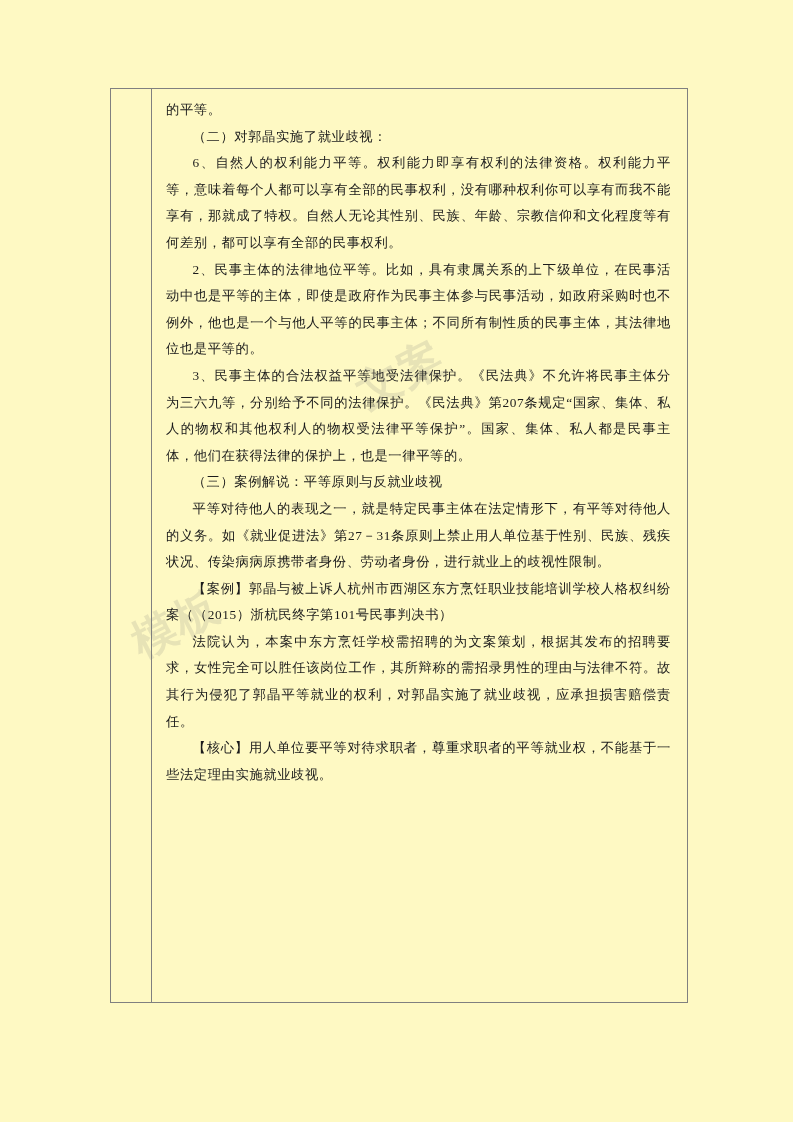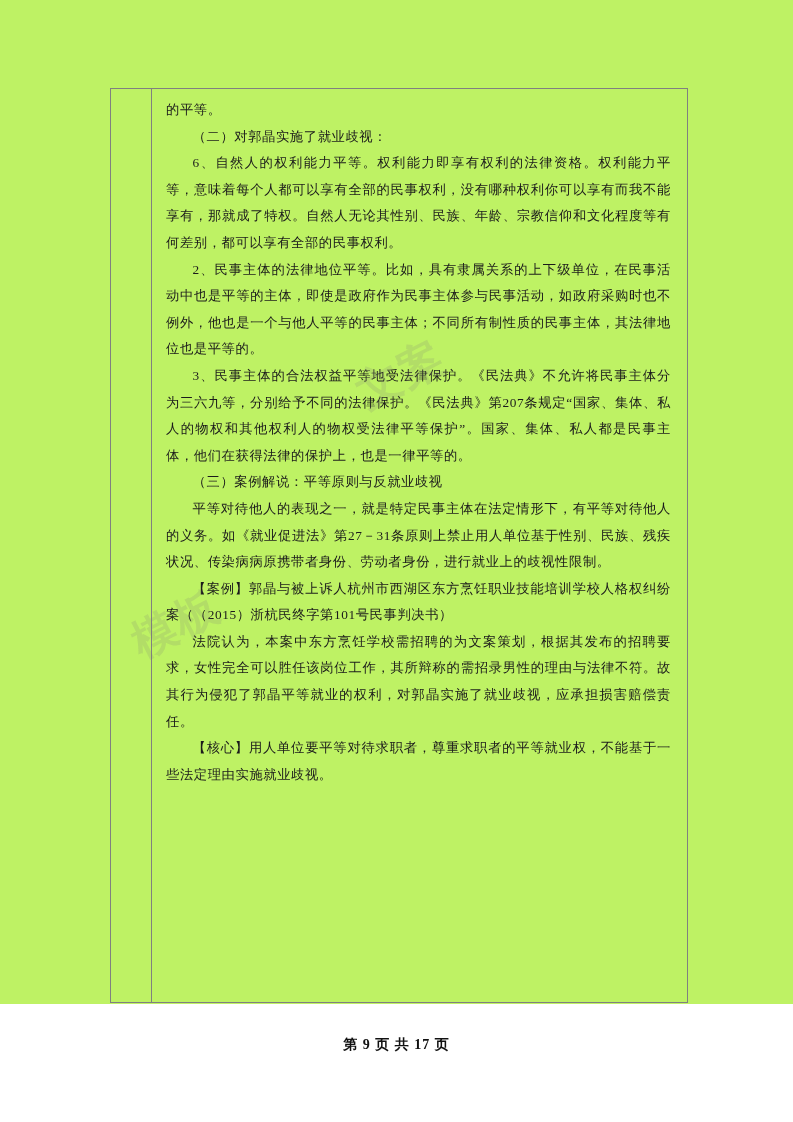--- a/index.html
+++ b/index.html
@@ -14,22 +14,22 @@
     color: #1a1a1a;
     position: relative;
     overflow: hidden;
   }
 
   .page {
     position: absolute;
     left: 0;
     top: 0;
     width: 793px;
-    height: 1004px;
-    background: #bef264;
+    height: 1122px;
+    background: #fef9c3;
   }
 
   
   .doc-table {
     position: absolute;
     left: 110px;
     top: 88px;
     width: 578px;
     height: 915px;
     border: 1px solid #808080;
@@ -124,15 +124,14 @@
       <p class="para indent">【案例】郭晶与被上诉人杭州市西湖区东方烹饪职业技能培训学校人格权纠纷案（（2015）浙杭民终字第101号民事判决书）</p>
       <p class="para indent">法院认为，本案中东方烹饪学校需招聘的为文案策划，根据其发布的招聘要求，女性完全可以胜任该岗位工作，其所辩称的需招录男性的理由与法律不符。故其行为侵犯了郭晶平等就业的权利，对郭晶实施了就业歧视，应承担损害赔偿责任。</p>
       <p class="para indent">【核心】用人单位要平等对待求职者，尊重求职者的平等就业权，不能基于一些法定理由实施就业歧视。</p>
 
     </div>
   </div>
 
   <div class="watermark wm1">文案</div>
   <div class="watermark wm2">模板</div>
 
-  <div class="footer">第 9 页 共 17 页</div>
 
 </div>
 
 </body></html>

